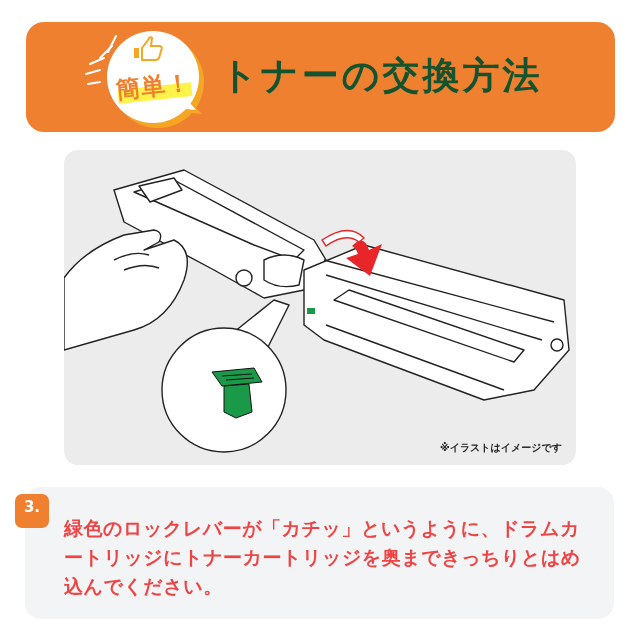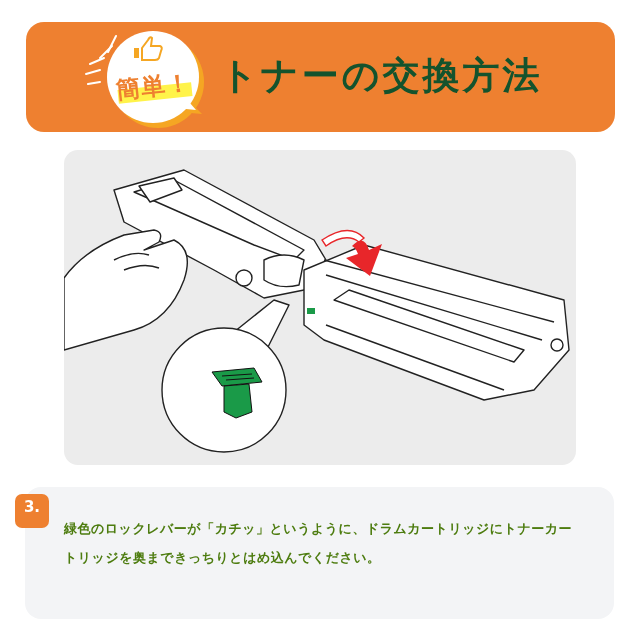--- a/index.html
+++ b/index.html
@@ -51,21 +51,21 @@
     background: #f3f4f6; border-radius: 16px;
   }
   .step-badge {
     position: absolute; left: 15px; top: 494px; width: 34px; height: 34px;
     background: #ee8030; border-radius: 7px; color: #ffffff; font-weight: bold;
     font-size: 15px; display: flex; align-items: flex-start; justify-content: center;
     padding-top: 4px;
   }
   .instruction-text {
     position: absolute; left: 64px; top: 514px; width: 520px;
-    font-size: 13px; line-height: 29px; font-weight: bold; color: #4d7c0f;
+    font-size: 19px; line-height: 29px; font-weight: bold; color: #ef4444;
     letter-spacing: 0.5px;
   }
 </style>
 </head>
 <body>
 
 <div class="header-banner"></div>
 
 <div class="badge-wrap">
   <svg class="badge-rays" width="130" height="110">
@@ -125,17 +125,18 @@
       <polygon points="160,236 185,234 188,262 172,268 160,262" fill="#1a9a48" stroke="#111" stroke-width="1"></polygon>
       <line x1="158" y1="226" x2="188" y2="224" stroke="#111" stroke-width="1"></line>
       <line x1="162" y1="230" x2="190" y2="228" stroke="#111" stroke-width="1"></line>
     </g>
 
     <g>
       <path d="M258 90 Q285 72 300 88 L295 92 Q282 82 262 96 Z" fill="#ffffff" stroke="#e8262a" stroke-width="1.4"></path>
       <path d="M288 96 Q300 84 305 100 L318 94 L306 126 L282 108 L294 104 Q292 98 288 96 Z" fill="#e8262a"></path>
     </g>
   </svg>
+  <div class="illustration-note">※イラストはイメージです</div>
 </div>
 
 <div class="instruction-card"></div>
 <div class="step-badge">3.</div>
 <div class="instruction-text">緑色のロックレバーが「カチッ」というように、ドラムカートリッジにトナーカートリッジを奥まできっちりとはめ込んでください。</div>
 
 </body></html>

